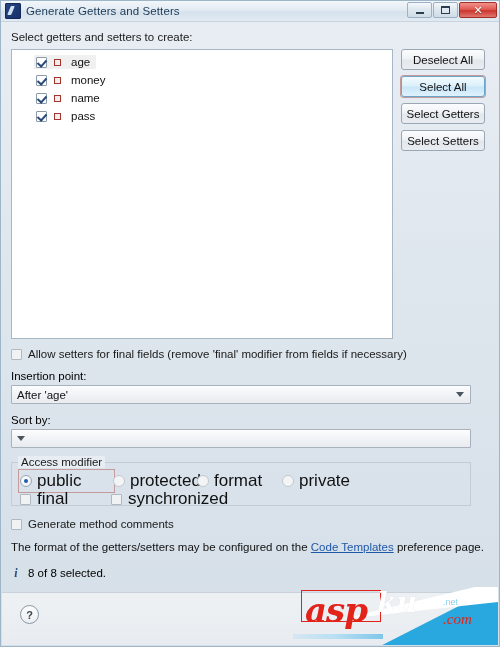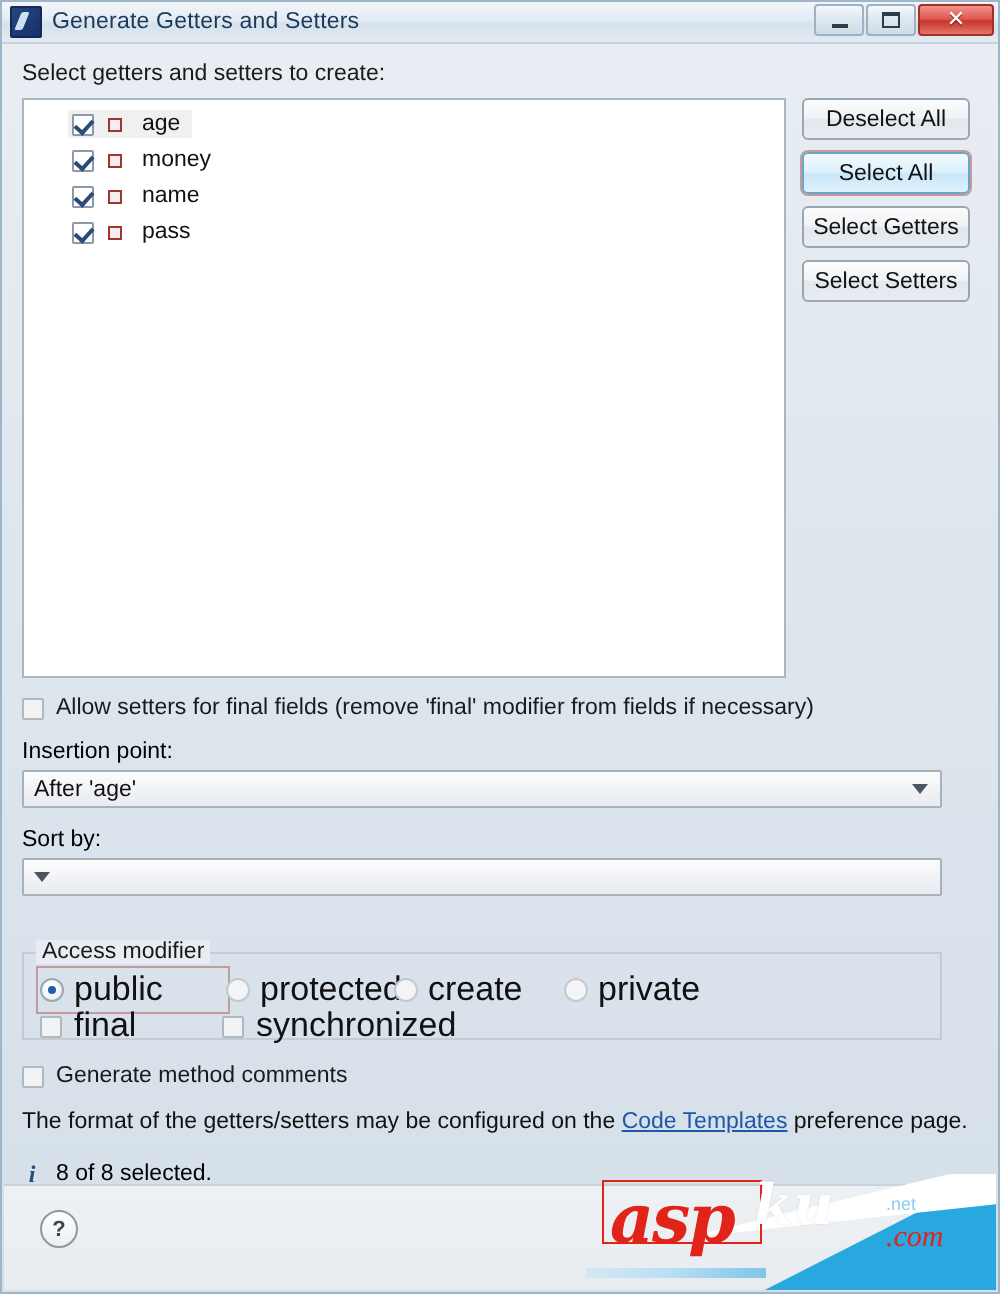--- a/index.html
+++ b/index.html
@@ -102,21 +102,21 @@
     border:1px solid #a7b2bd;border-radius:1px;
     background:linear-gradient(to bottom,#fdfdfe 0%,#f1f3f6 50%,#e8ebef 100%);
     display:flex;align-items:center;justify-content:space-between;
     padding:0 4px 0 5px;font-size:11.5px;color:#111;
   }
   .caret{
     width:0;height:0;border-left:4px solid transparent;border-right:4px solid transparent;
     border-top:5px solid #4a5560;margin-right:2px;
   }
   .group{
-    position:relative;margin-top:28px;width:460px;height:44px;
+    position:relative;margin-top:14px;width:460px;height:44px;
     border:1px solid #c3cbd3;box-sizing:border-box;padding:0;
   }
   .group-title{
     position:absolute;top:-7px;left:6px;background:#e7edf2;padding:0 3px;
     font-size:11.5px;color:#1a1a1a;
   }
   .radio-row{position:absolute;top:8px;left:8px;right:6px;display:flex;}
   .check-row2{position:absolute;top:26px;left:8px;right:6px;display:flex;}
   .radio{
     width:12px;height:12px;border-radius:50%;border:1px solid #9aa6b2;
@@ -293,21 +293,21 @@
         <div class="opt focusbox" style="width:91px">
           <span class="radio sel"></span>
           <span>public</span>
         </div>
         <div class="opt" style="width:84px">
           <span class="radio dim"></span>
           <span>protected</span>
         </div>
         <div class="opt" style="width:85px">
           <span class="radio dim"></span>
-          <span>create</span>
+          <span>format</span>
         </div>
         <div class="opt">
           <span class="radio dim"></span>
           <span>private</span>
         </div>
       </div>
 
       <div class="check-row2">
         <div class="opt" style="width:91px">
           <span class="cb-box"></span>

